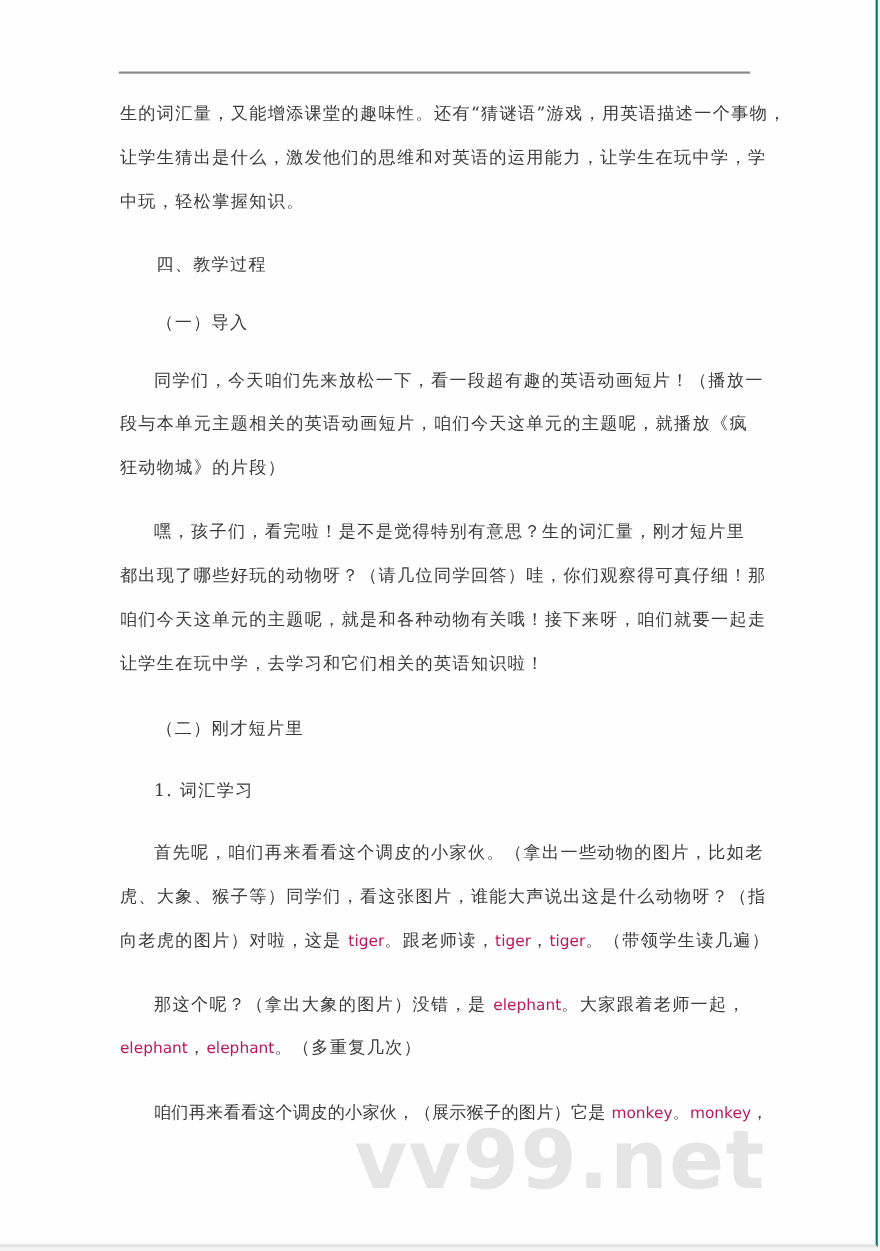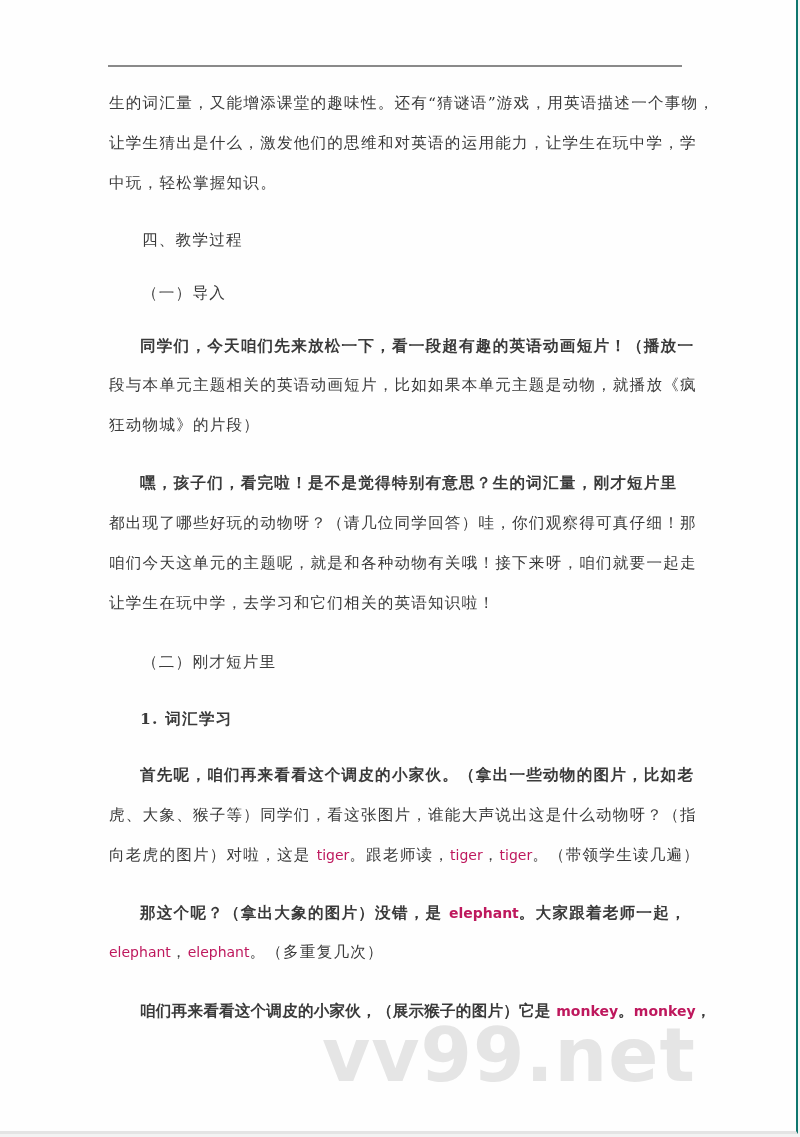--- a/index.html
+++ b/index.html
@@ -40,21 +40,21 @@
       color: #3a3a3a;
       font-size: 15.6px;
       letter-spacing: 1.2px;
     }
     .line {
       position: absolute;
       left: 0;
       white-space: nowrap;
       line-height: 22px;
     }
-    .indent { left: 31px; font-weight: bold; }
+    .indent { left: 31px; }
     .heading { left: 33px; }
     .en {
       font-family: "DejaVu Sans", "Liberation Sans", sans-serif;
       font-size: 14px;
       letter-spacing: 0;
       color: #be185d;
     }
     .watermark {
       position: absolute;
       left: 306px;
@@ -78,21 +78,21 @@
 
     <div class="line" style="top:8px">生的词汇量，又能增添课堂的趣味性。还有“猜谜语”游戏，用英语描述一个事物，</div>
     <div class="line" style="top:48px">让学生猜出是什么，激发他们的思维和对英语的运用能力，让学生在玩中学，学</div>
     <div class="line" style="top:88px">中玩，轻松掌握知识。</div>
 
     <div class="line heading" style="top:145px">四、教学过程</div>
 
     <div class="line heading" style="top:198px">（一）导入</div>
 
     <div class="line indent" style="top:251px">同学们，今天咱们先来放松一下，看一段超有趣的英语动画短片！（播放一</div>
-    <div class="line" style="top:290px">段与本单元主题相关的英语动画短片，比如如果本单元主题是动物，就播放《疯</div>
+    <div class="line" style="top:290px">段与本单元主题相关的英语动画短片，咱们今天这单元的主题呢，就播放《疯</div>
     <div class="line" style="top:330px">狂动物城》的片段）</div>
 
     <div class="line indent" style="top:388px">嘿，孩子们，看完啦！是不是觉得特别有意思？生的词汇量，刚才短片里</div>
     <div class="line" style="top:428px">都出现了哪些好玩的动物呀？（请几位同学回答）哇，你们观察得可真仔细！那</div>
     <div class="line" style="top:468px">咱们今天这单元的主题呢，就是和各种动物有关哦！接下来呀，咱们就要一起走</div>
     <div class="line" style="top:508px">让学生在玩中学，去学习和它们相关的英语知识啦！</div>
 
     <div class="line heading" style="top:567px">（二）刚才短片里</div>
 
     <div class="line indent" style="top:624px">1. 词汇学习</div>

